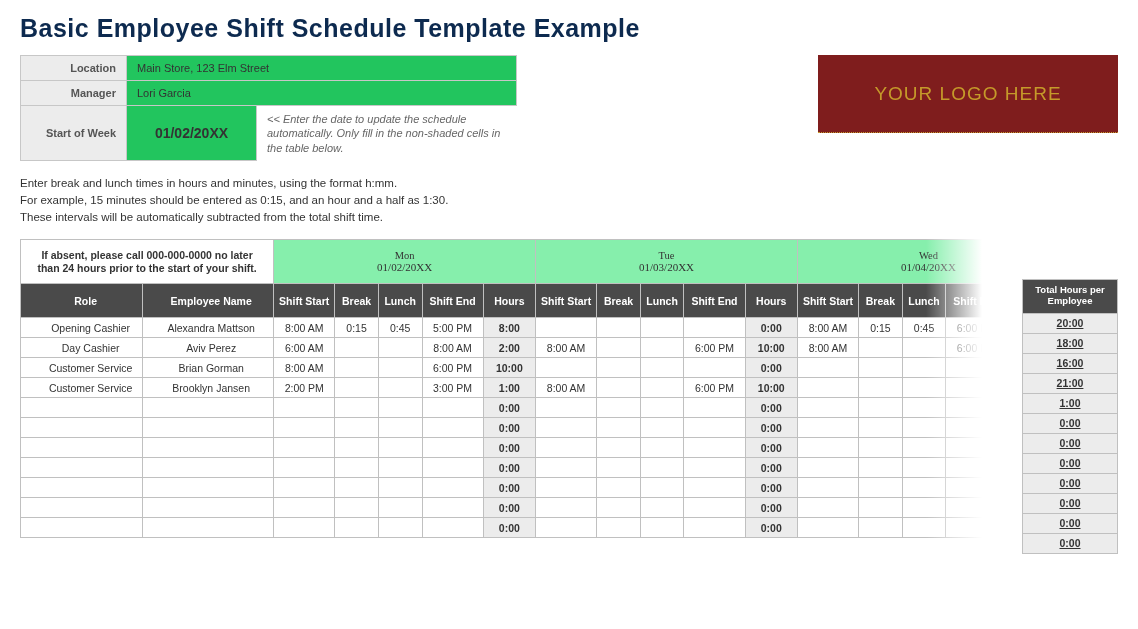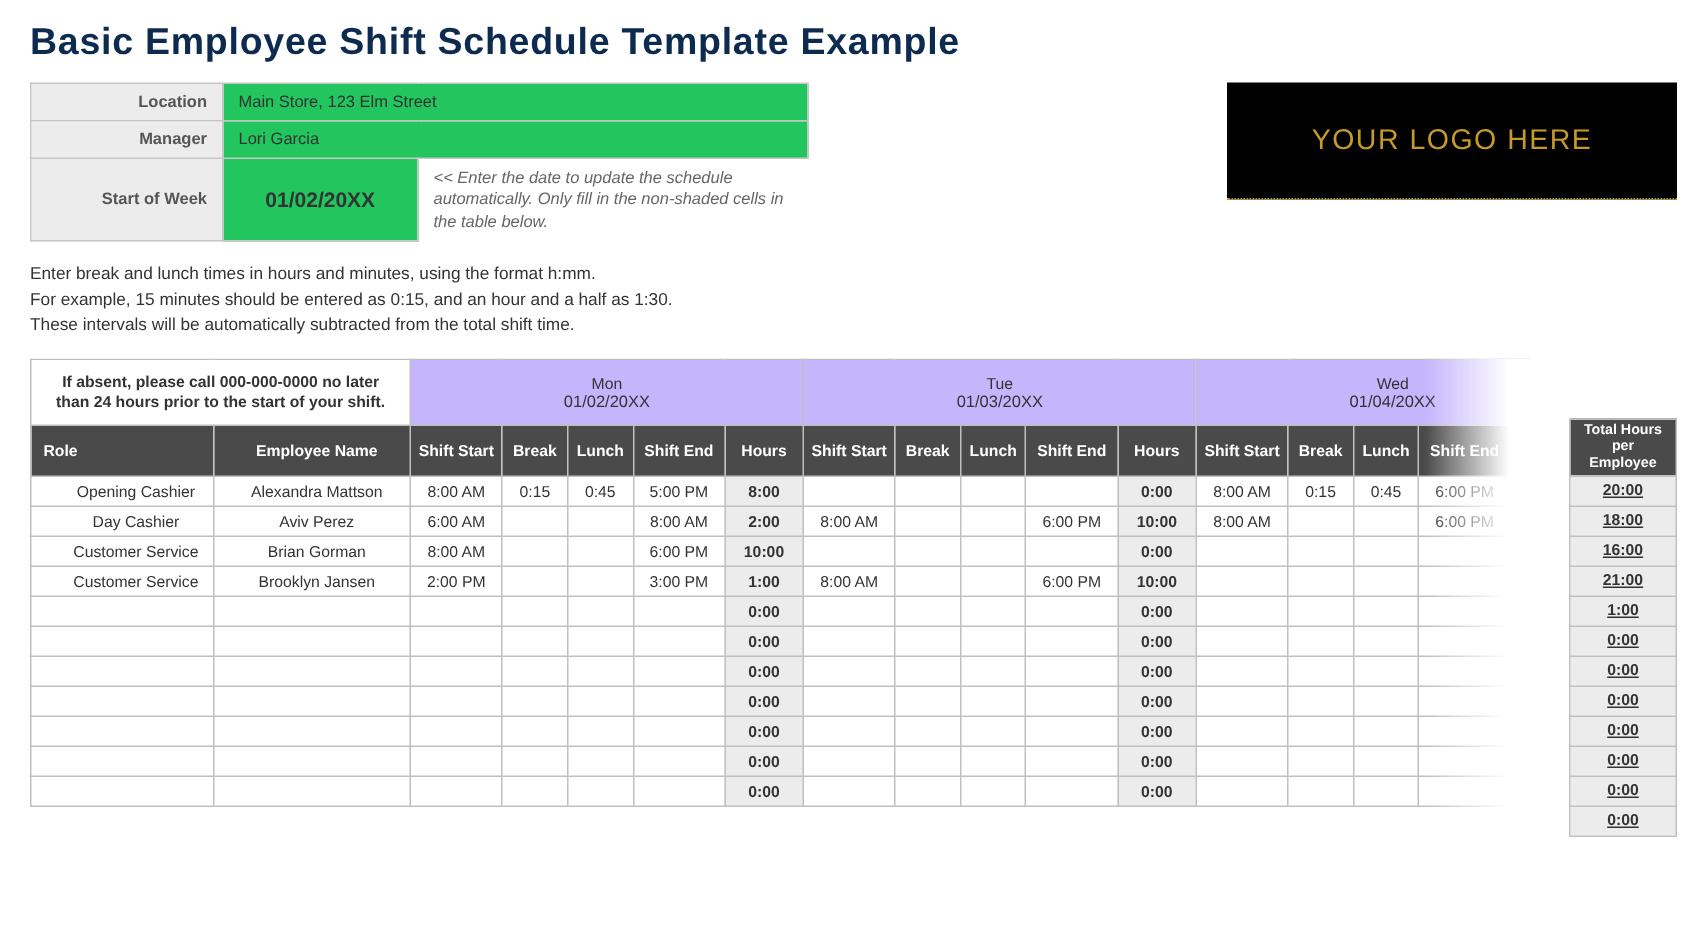--- a/index.html
+++ b/index.html
@@ -20,65 +20,65 @@
   }
   .top-area {
     display: flex;
     gap: 20px;
     align-items: flex-start;
     margin-bottom: 14px;
   }
   .meta-table { border-collapse: collapse; }
   .meta-table td { border: 1px solid #c7c7c7; padding: 6px 10px; font-size: 11px; vertical-align: middle; }
   .meta-label {
-    width: 128px;
+    width: 106px;
     background: #ececec;
     font-weight: bold;
     text-align: right;
     color: #555;
     font-size: 10px;
   }
   .meta-value { width: 230px; background: #22c55e; }
   .meta-value.sow { font-weight: bold; font-size: 14px; width: 130px; text-align:center;}
   .hint {
     width: 260px;
     font-size: 9.5px;
     font-style: italic;
     color: #666;
     line-height: 1.3;
     padding-left: 6px;
   }
   .logo-block {
     margin-left: auto;
     width: 300px;
     height: 78px;
-    background: #000000;
+    background: #7f1d1d;
     display: flex;
     align-items: center;
     justify-content: center;
     color: #c59a2a;
     font-size: 19px;
     letter-spacing: 1px;
     border-bottom: 1px dotted #c59a2a;
   }
   .instr { font-size: 11.5px; color: #333; line-height: 1.45; margin-bottom: 14px; }
 
   .grid-wrap { display:flex; gap:26px; position:relative;}
   .sched-wrap { position:relative; overflow:hidden; flex:1; }
   .sched { border-collapse: collapse; width: 1040px; table-layout: fixed; }
   .sched th, .sched td { border:1px solid #c0c0c0; text-align:center; font-size:10.5px; }
 
-  .dayhead { background:#c4b5fd; height:44px; font-weight:400; font-size:13px; color:#333; }
+  .dayhead { background:#86efac; height:44px; font-weight:400; font-size:13px; color:#333;font-family:Liberation Serif, serif; }
   .dayhead .dname { display:block; }
   .dayhead .ddate { display:block; font-size:11px; }
 
   .notice-cell { background:#fff; font-size:10px; font-weight:bold; color:#333; text-align:left; padding:4px 8px; line-height:1.25;}
 
   .colhead { background:#4a4a4a; color:#fff; font-weight:bold; font-size:10px; height:34px; }
-  .colhead.role-col { text-align:left; padding-left:8px;}
+  .colhead.role-col { text-align:center; padding-left:8px;}
   .colhead.emp-col { text-align:center; padding-left:6px;}
 
   .roleW { width:112px; }
   .empW { width:120px; }
   .ssW { width:56px; }
   .bW { width:40px; }
   .lW { width:40px; }
   .seW { width:56px; }
   .hW { width:48px; }
 
@@ -86,21 +86,21 @@
   .role-td { text-align:left; padding-left:18px; }
   .emp-td { text-align:left; padding-left:6px; }
   .hours-td { background:#ececec; font-weight:bold; }
 
   .fade {
     position:absolute; top:0; right:0; bottom:0; width:70px;
     background:linear-gradient(to right, rgba(255,255,255,0), #fff 80%);
     pointer-events:none;
   }
 
-  .totals { border-collapse:collapse; width:72px; table-layout:fixed;}
+  .totals { border-collapse:collapse; width:96px; table-layout:fixed;}
   .totals th, .totals td { border:1px solid #c0c0c0; text-align:center; }
   .totals .thead { background:#4a4a4a; color:#fff; font-weight:bold; font-size:9.5px; height:34px; line-height:1.15; padding:2px 4px;}
   .totals .spacer { height:40px; border:1px solid #c0c0c0; background:#fff; border:none;}
   .totals td { height:20px; background:#ececec; font-weight:bold; font-size:10.5px;text-decoration:underline;}
 </style>
 </head>
 <body>
 
 <div class="title">Basic Employee Shift Schedule Template Example</div>
 

